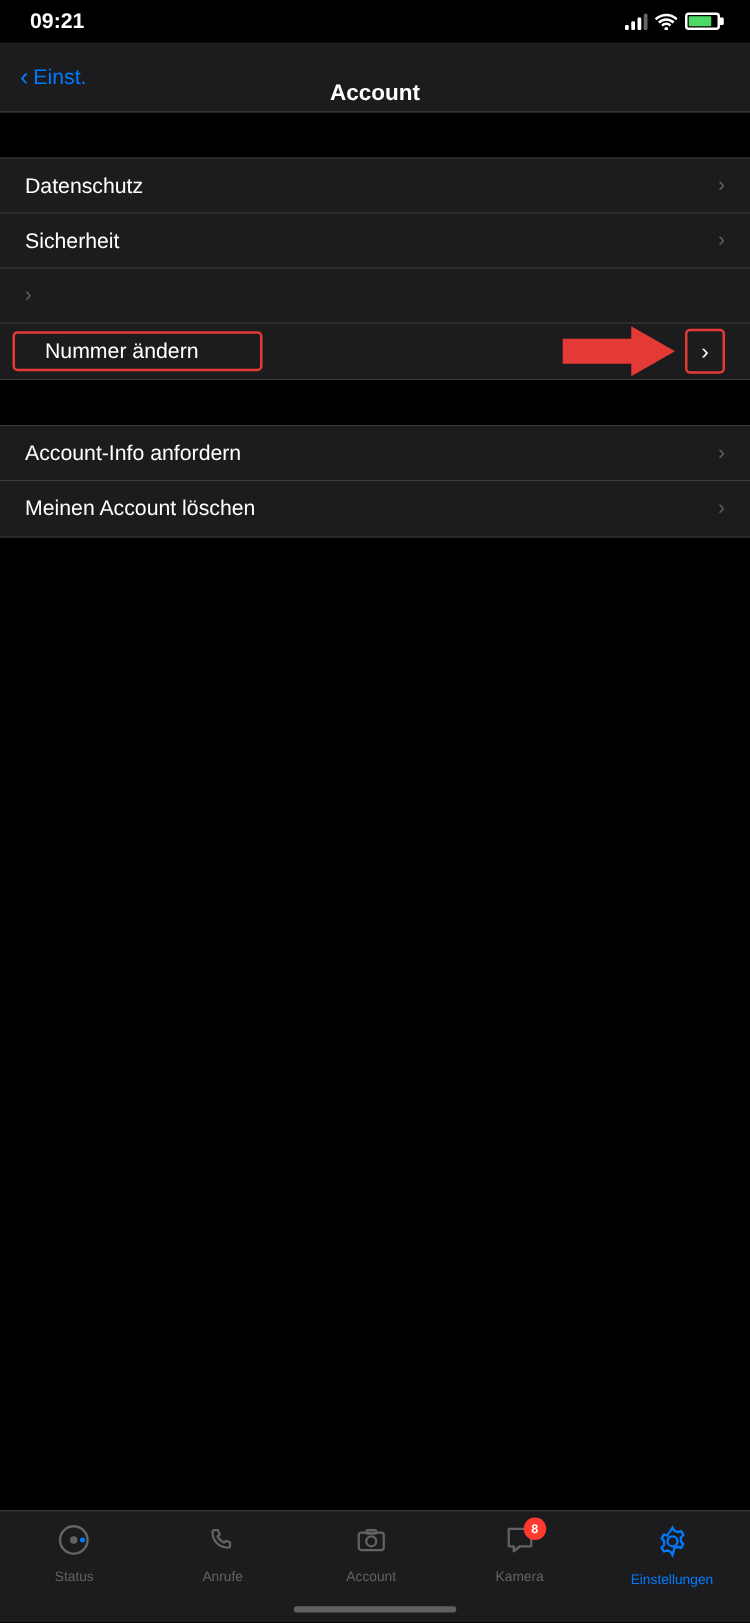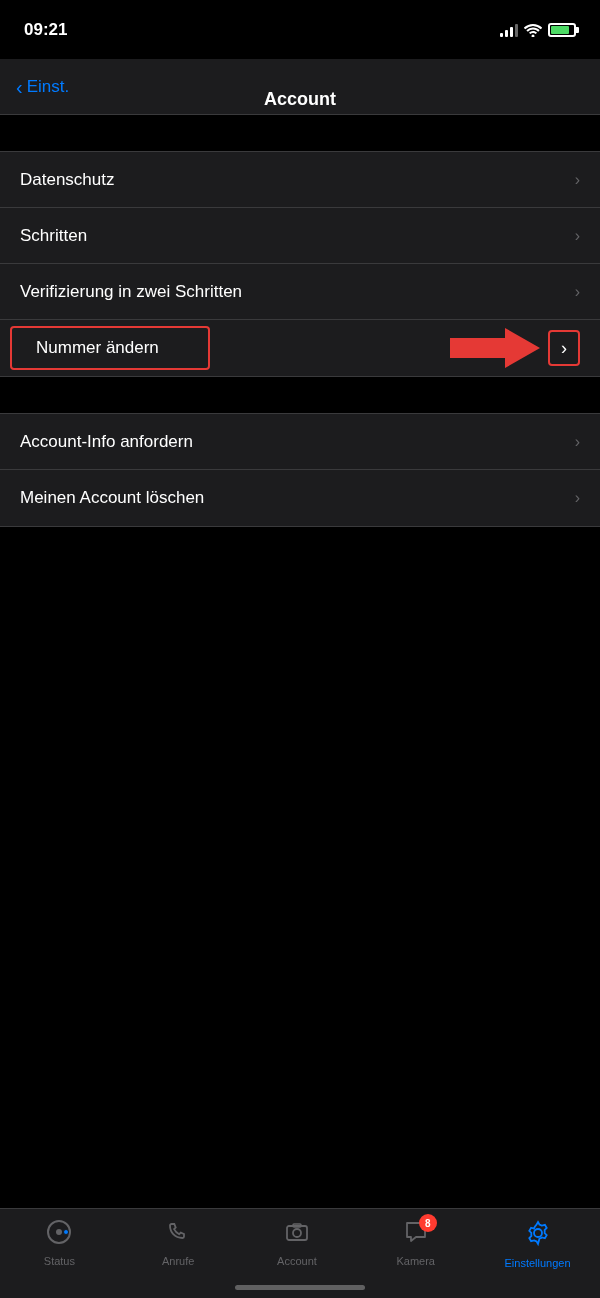--- a/index.html
+++ b/index.html
@@ -9,21 +9,21 @@
       height: 1298px;
       background: #000;
       font-family: -apple-system, 'Helvetica Neue', Arial, sans-serif;
       color: #fff;
       overflow: hidden;
       position: relative;
     }
 
     
     .status-bar {
-      height: 59px;
+      height: 34px;
       background: #000;
       display: flex;
       align-items: center;
       justify-content: space-between;
       padding: 0 24px;
     }
     .status-time {
       font-size: 17px;
       font-weight: 600;
       color: #fff;
@@ -115,21 +115,21 @@
       background: #1c1c1e;
       border-top: 1px solid #3a3a3c;
       border-bottom: 1px solid #3a3a3c;
     }
 
     .settings-item {
       display: flex;
       align-items: center;
       justify-content: space-between;
       padding: 0 20px;
-      height: 56px;
+      height: 44px;
       border-bottom: 1px solid #3a3a3c;
       background: #1c1c1e;
       cursor: pointer;
     }
     .settings-item:last-child {
       border-bottom: none;
     }
     .settings-item-text {
       font-size: 17px;
       color: #fff;
@@ -267,26 +267,25 @@
 <div class="section-separator"></div>
 
 <div class="settings-list">
 
   <div class="settings-item">
     <span class="settings-item-text">Datenschutz</span>
     <span class="chevron-right">›</span>
   </div>
 
   <div class="settings-item">
-    <span class="settings-item-text">Schritten</span>
-    <span class="chevron-right">›</span>
-  </div>
-
-  <div class="settings-item">
-    <span class="settings-item-text">Verifizierung in zwei Schritten</span>
+    <span class="settings-item-text">Sicherheit</span>
+    <span class="chevron-right">›</span>
+  </div>
+
+  <div class="settings-item">
     <span class="chevron-right">›</span>
   </div>
 
   <div class="settings-item settings-item-highlighted" style="position:relative; overflow:visible;padding-left:36px;">
     <div class="highlight-box"></div>
     <span class="settings-item-text">Nummer ändern</span>
 
     <div style="display:flex; align-items:center; gap:8px; position:relative;">
 
       <svg width="90" height="50" viewBox="0 0 90 50">

